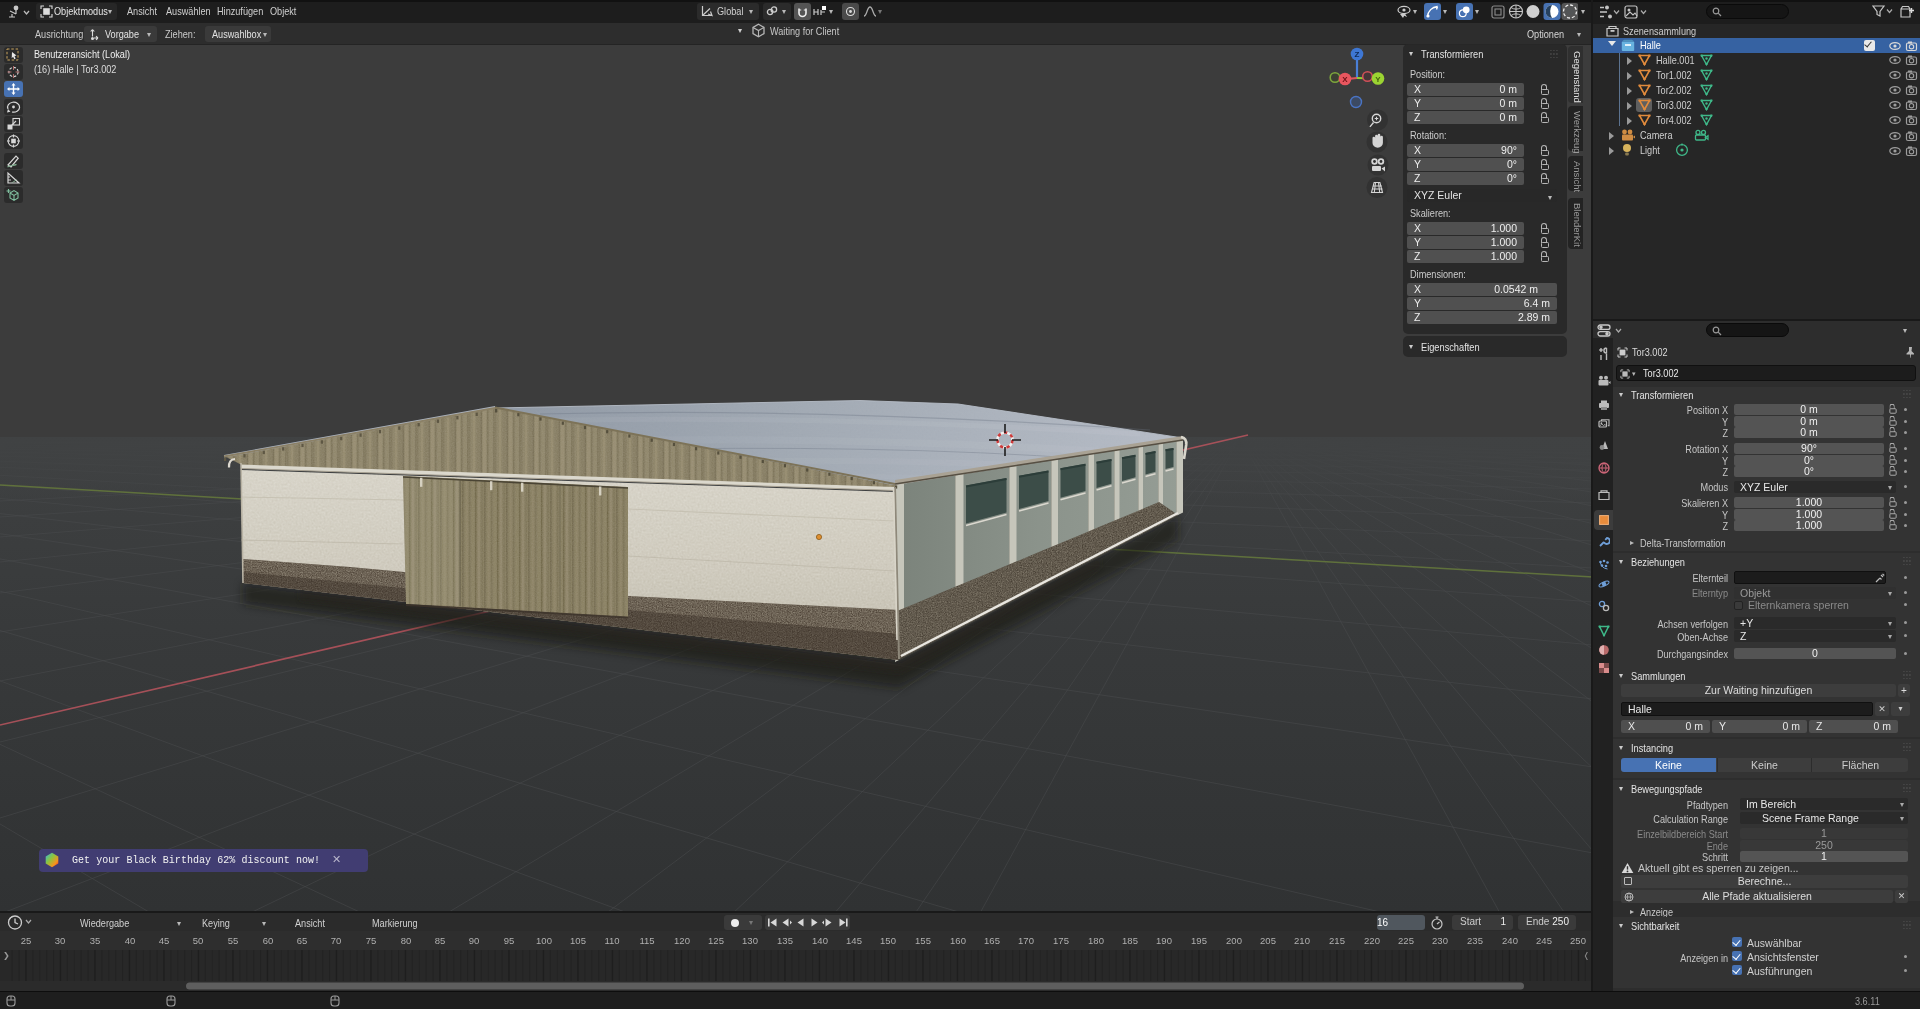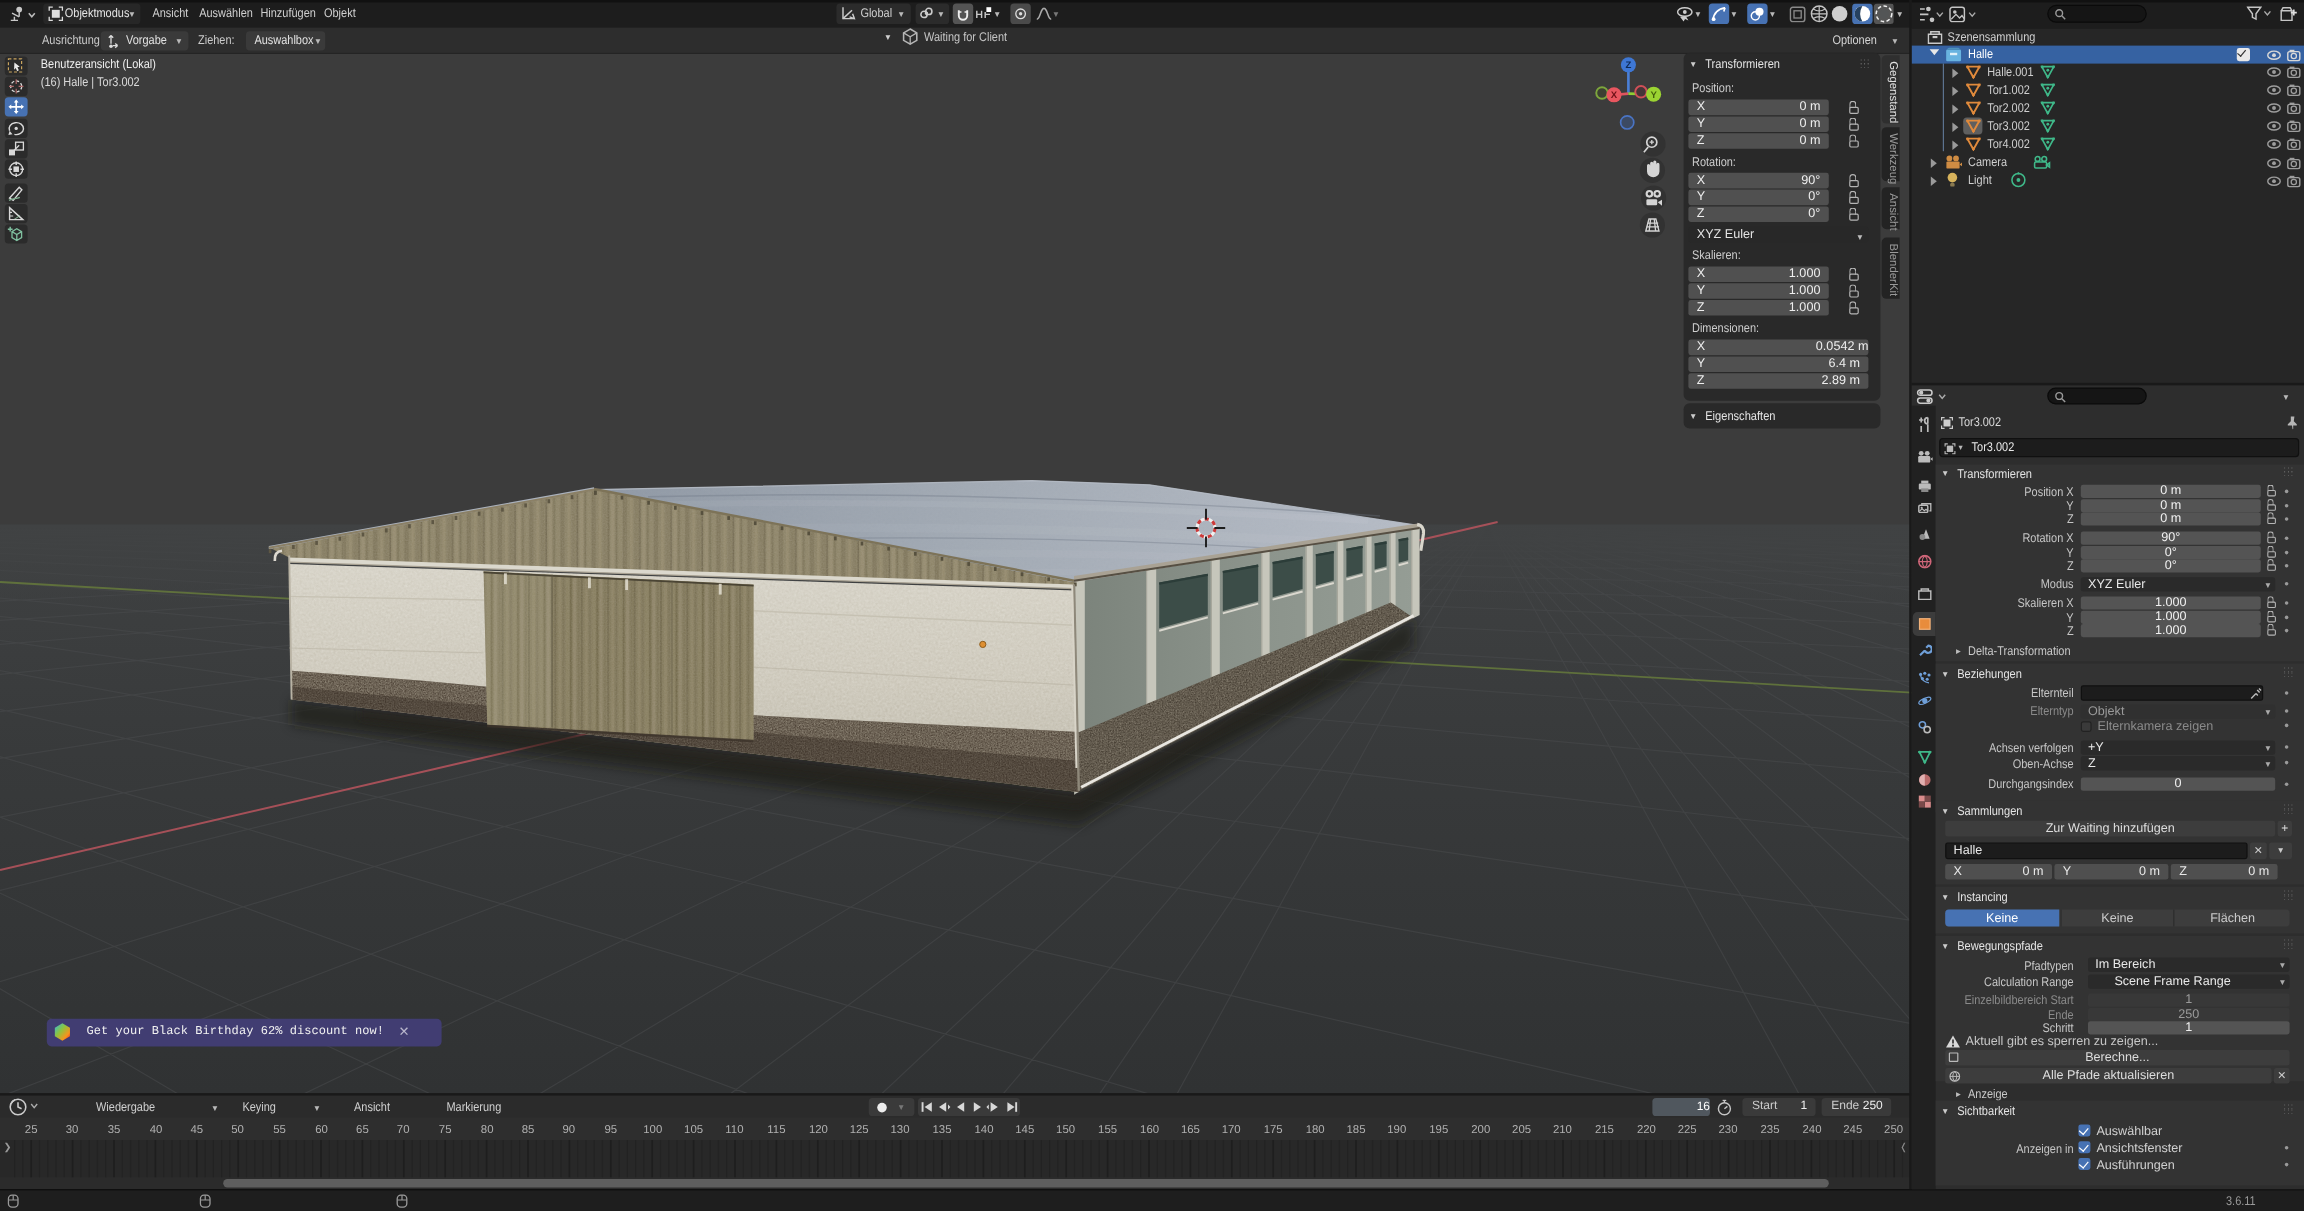--- a/index.html
+++ b/index.html
@@ -496,21 +496,21 @@
     </div>
     <div class="lockb" style="left:1541px;top:242px"></div>
     <div class="fld" style="left:1407px;top:250px;width:117px;height:13px">
       <span style="position:absolute;left:7px">Z</span>
       <span style="position:absolute;right:7px">1.000</span>
     </div>
     <div class="lockb" style="left:1541px;top:256px"></div>
     <div class="txt" style="left:1410px;top:268px;color:#cdcdcd">Dimensionen:</div>
     <div class="fld" style="left:1407px;top:283px;width:150px;height:13px">
       <span style="position:absolute;left:7px">X</span>
-      <span style="position:absolute;right:0">0.0542 m</span>
+      <span style="position:absolute;right:19px">0.0542 m</span>
     </div>
     <div class="fld" style="left:1407px;top:297px;width:150px;height:13px">
       <span style="position:absolute;left:7px">Y</span>
       <span style="position:absolute;right:7px">6.4 m</span>
     </div>
     <div class="fld" style="left:1407px;top:311px;width:150px;height:13px">
       <span style="position:absolute;left:7px">Z</span>
       <span style="position:absolute;right:7px">2.89 m</span>
     </div>
     <div class="vtab" style="top:46px;height:57px;background:#2f2f2f;color:#e0e0e0;padding-top:5px">Gegenstand</div>
@@ -554,21 +554,21 @@
         <path d="M9.5 .5 v8 L3.5 4.5z"></path>
 <path d="M21.5 .5 v8 L15.5 4.5z"></path>
         <path d="M23 2.5 l2 2 -2 2z"></path>
 <path d="M36.5 .5 v8 L30.5 4.5z"></path>
 <path d="M44.5 .5 L50.5 4.5 L44.5 8.5z"></path>
 <path d="M58.5 .5 L64.5 4.5 58.5 8.5z M57 2.5 l-2 2 2 2z"></path>
 <path d="M72.5 .5 L78.5 4.5 72.5 8.5z"></path>
         <rect x="79" y="0.5" width="1.6" height="8"></rect>
       </g>
     </svg>
-    <div class="abs" style="left:1377px;top:915px;width:48px;height:15px;background:#50575e;border-radius:3px;color:#fff;font-size:10px;text-align:right;line-height:15px">16</div>
+    <div class="abs" style="left:1377px;top:915px;width:48px;height:15px;background:#50575e;border-radius:3px;color:#fff;font-size:10px;text-align:left;line-height:15px">16</div>
     <svg class="abs" style="left:1430px;top:916px" width="14" height="14" viewBox="0 0 14 14">
 <circle cx="7" cy="8" r="5" stroke="#c5c5c5" stroke-width="1.2" fill="none"></circle>
       <path d="M5.5 1 h3 M7 1 v2 M7 8 l2.5-2" stroke="#c5c5c5" stroke-width="1.2" fill="none"></path>
     </svg>
     <div class="abs" style="left:1452px;top:915px;width:61px;height:15px;background:#3a3a3a;border-radius:3px;color:#ccc;font-size:10px">
       <span style="position:absolute;left:8px;top:1px">Start</span>
       <span style="position:absolute;right:7px;top:1px;color:#eee">1</span>
     </div>
     <div class="abs" style="left:1518px;top:915px;width:58px;height:15px;background:#3a3a3a;border-radius:3px;color:#ccc;font-size:10px">
       <span style="position:absolute;left:8px;top:1px">Ende</span>
@@ -1022,21 +1022,21 @@
 <path d="M1 9 l4-4 M5 5 l1.5 1.5 M6 2 l2 2 M7.5 0.8 l1.7 1.7" stroke="#bbb" stroke-width="1.2" fill="none"></path>
     </svg>
     <div class="adot" style="left:1904px;top:576px"></div>
     <div class="txr" style="left:1593px;top:587px;width:135px;color:#8a8a8a">Elterntyp</div>
     <div class="abs" style="left:1734px;top:587px;width:162px;height:12px;background:#303030;border-radius:2px;color:#9a9a9a;font-size:10.5px;line-height:12px">
       <span style="position:absolute;left:6px">Objekt</span>
       <span style="position:absolute;right:4px;top:1px;font-size:8px;color:#aaa">▾</span>
     </div>
     <div class="adot" style="left:1904px;top:591px"></div>
     <div class="abs" style="left:1734px;top:601px;width:9px;height:9px;background:#3a3a3a;border:1px solid #222;border-radius:2px"></div>
-    <div class="abs" style="left:1748px;top:599px;font-size:10.5px;color:#8a8a8a;white-space:nowrap">Elternkamera zeigen</div>
+    <div class="abs" style="left:1748px;top:599px;font-size:10.5px;color:#8a8a8a;white-space:nowrap">Elternkamera sperren</div>
     <div class="adot" style="left:1904px;top:603px"></div>
     <div class="txr" style="left:1593px;top:618px;width:135px;color:#c6c6c6">Achsen verfolgen</div>
     <div class="abs" style="left:1734px;top:617px;width:162px;height:12px;background:#2a2a2a;border-radius:2px;color:#e8e8e8;font-size:10.5px;line-height:12px">
       <span style="position:absolute;left:6px">+Y</span>
       <span style="position:absolute;right:4px;top:1px;font-size:8px;color:#aaa">▾</span>
     </div>
     <div class="adot" style="left:1904px;top:621px"></div>
     <div class="txr" style="left:1593px;top:631px;width:135px;color:#c6c6c6">Oben-Achse</div>
     <div class="abs" style="left:1734px;top:630px;width:162px;height:12px;background:#2a2a2a;border-radius:2px;color:#e8e8e8;font-size:10.5px;line-height:12px">
       <span style="position:absolute;left:6px">Z</span>

